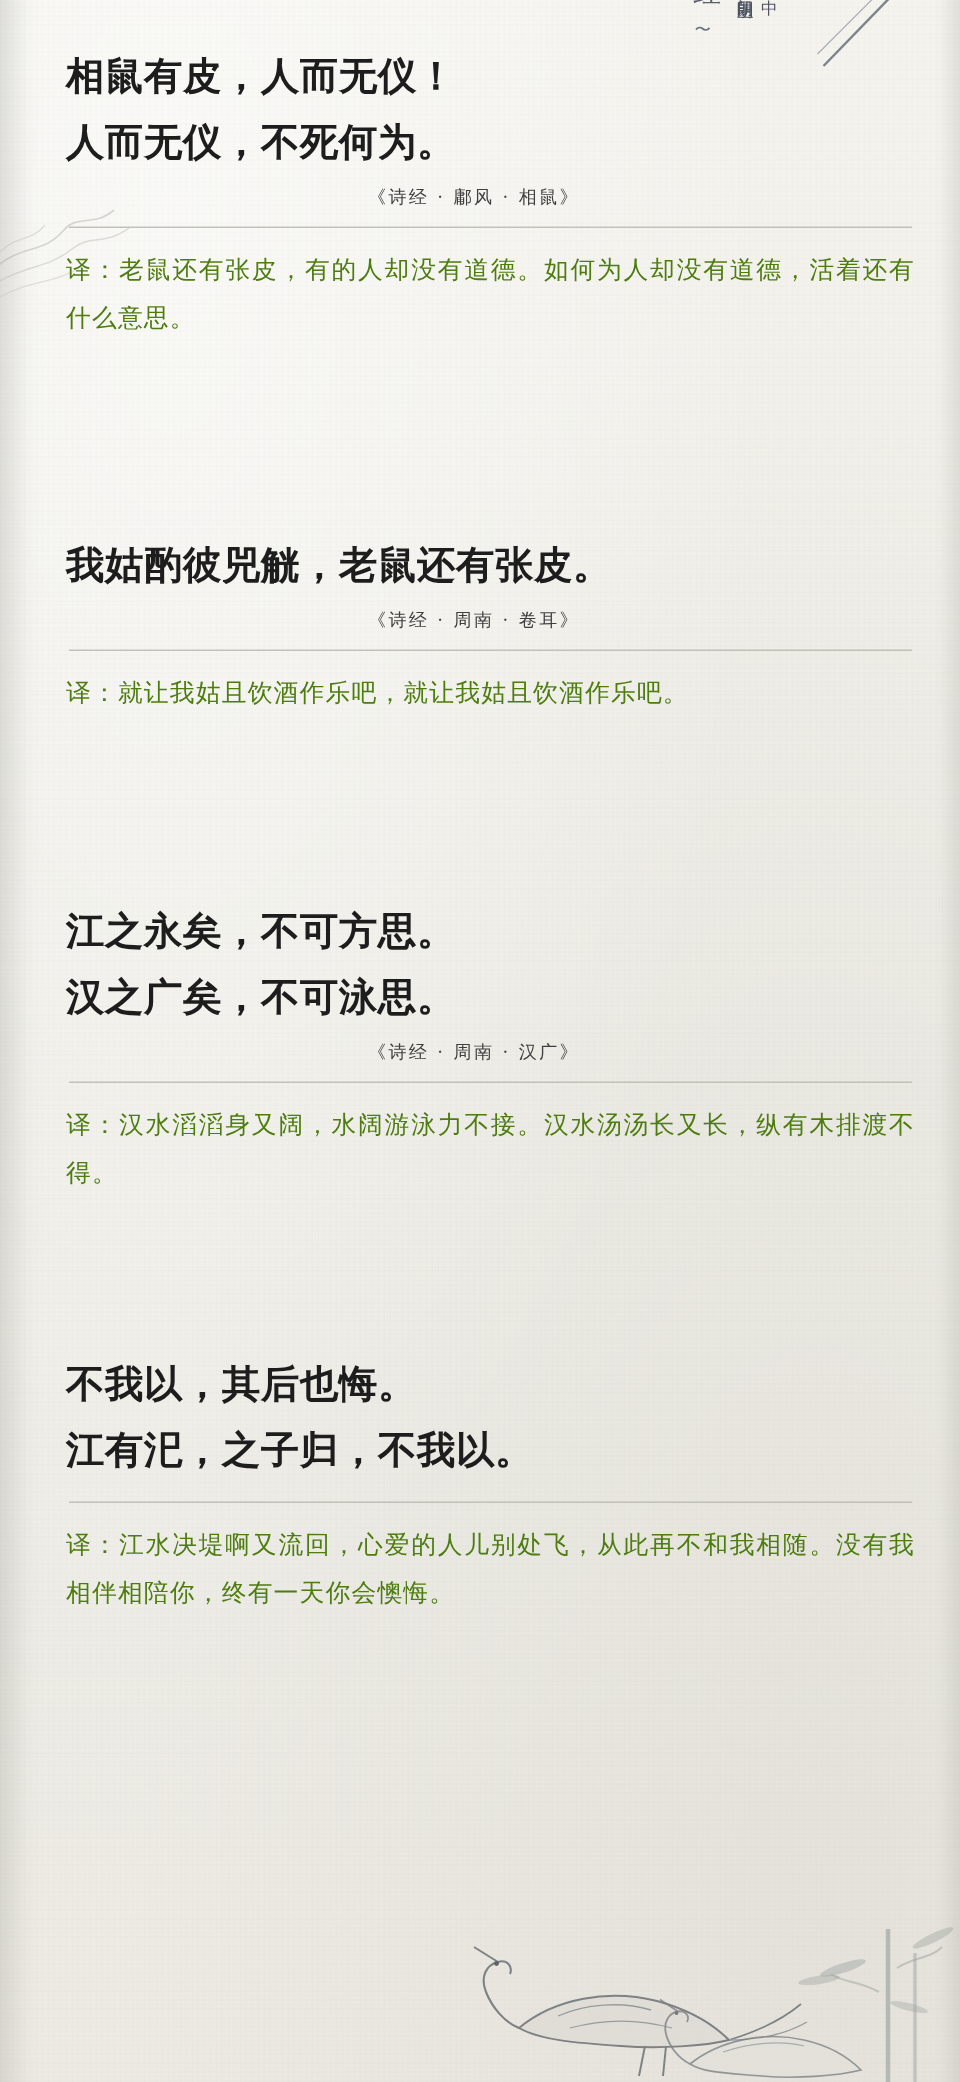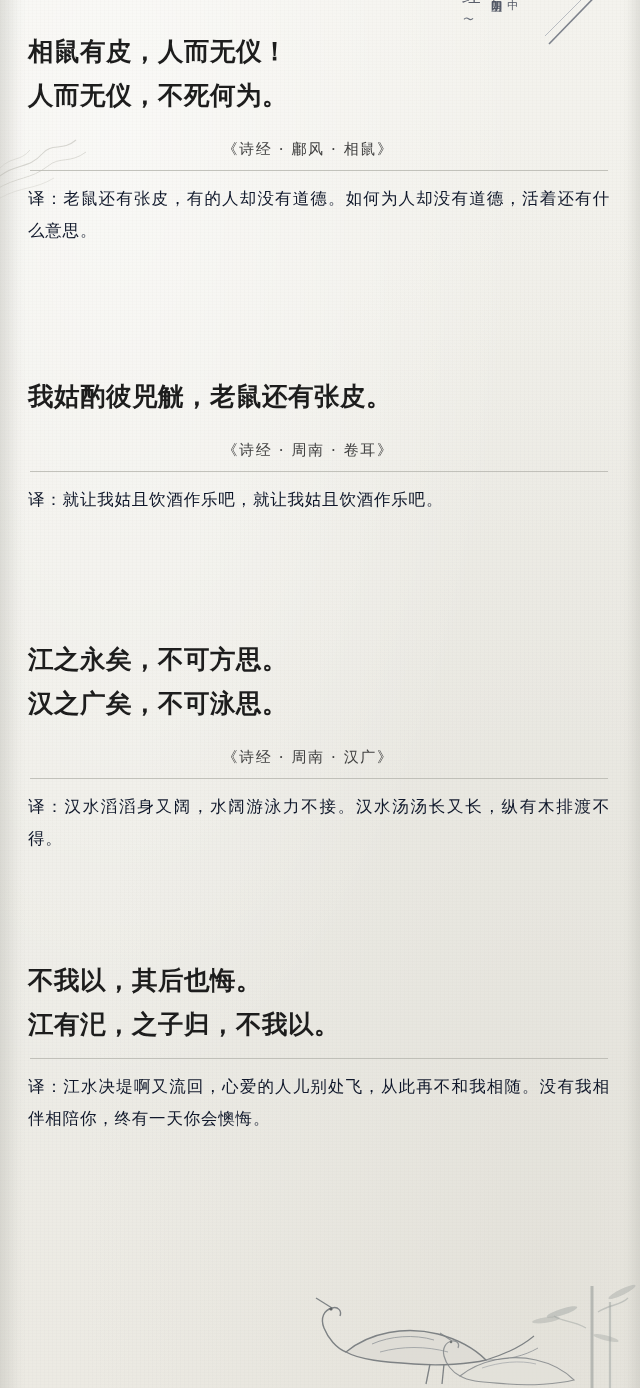--- a/index.html
+++ b/index.html
@@ -42,20 +42,21 @@
   .edge-right {
     position: absolute;
     right: 0; top: 0; bottom: 0; width: 18px;
     background: linear-gradient(270deg, rgba(175,175,168,0.30) 0%, rgba(175,175,168,0.04) 70%, rgba(0,0,0,0) 100%);
     pointer-events: none;
   }
 
   .content {
     position: relative;
     z-index: 3;
+    padding-left: 16px;
   }
 
   
   .top-mark {
     position: absolute;
     top: 0;
     left: 455px;
     width: 185px;
     height: 84px;
     z-index: 4;
@@ -132,36 +133,36 @@
   .verse {
     font-weight: bold;
     font-size: 25.5px;
     line-height: 1.72;
     color: #1d1d1d;
     letter-spacing: 0.5px;
     font-family: "DejaVu Serif", serif;
   }
   .source {
     text-align: center;
-    font-size: 15px;
+    font-size: 12px;
     color: #3f3f3f;
     letter-spacing: 1.6px;
-    margin-top: 22px;
+    margin-top: 5px;
     margin-right: 22px;
   }
   .rule {
     height: 0;
     border-top: 1px solid #b9b8b1;
     margin: 11px 2px 0 2px;
     opacity: 0.85;
   }
   .trans {
     font-size: 16.5px;
     line-height: 1.95;
-    color: #0f172a;
+    color: #4d7c0f;
     letter-spacing: 0.8px;
     margin-top: 12px;
     text-align: justify;
   }
 
   
   .p1 { padding-top: 30px; }
   .gap-a { height: 128px; }
   .gap-b { height: 122px; }
   .gap-c { height: 104px; }

